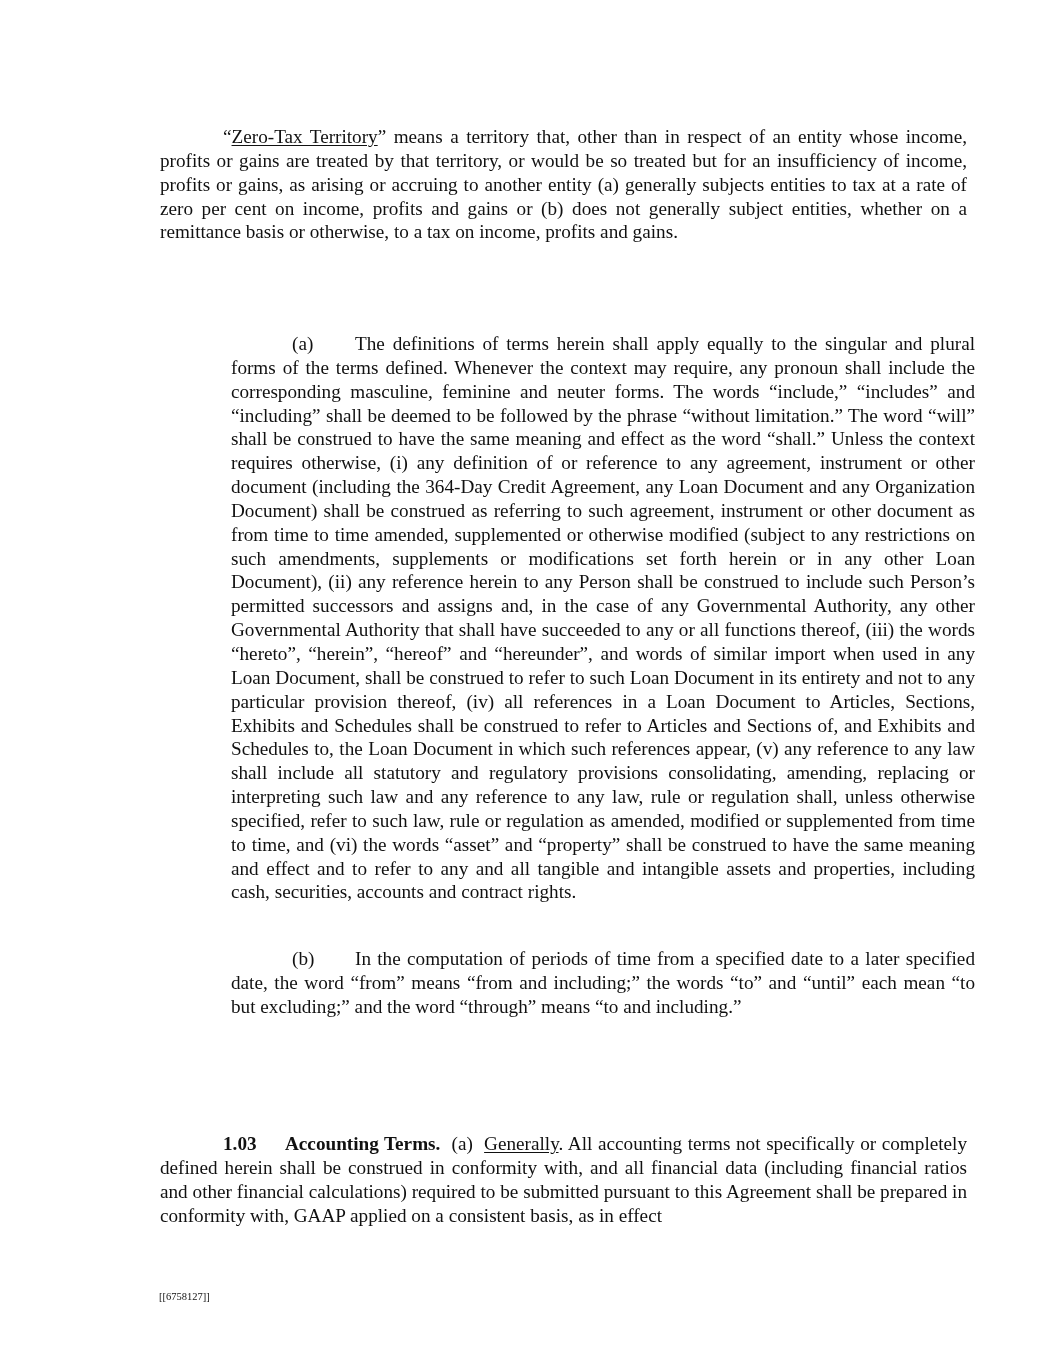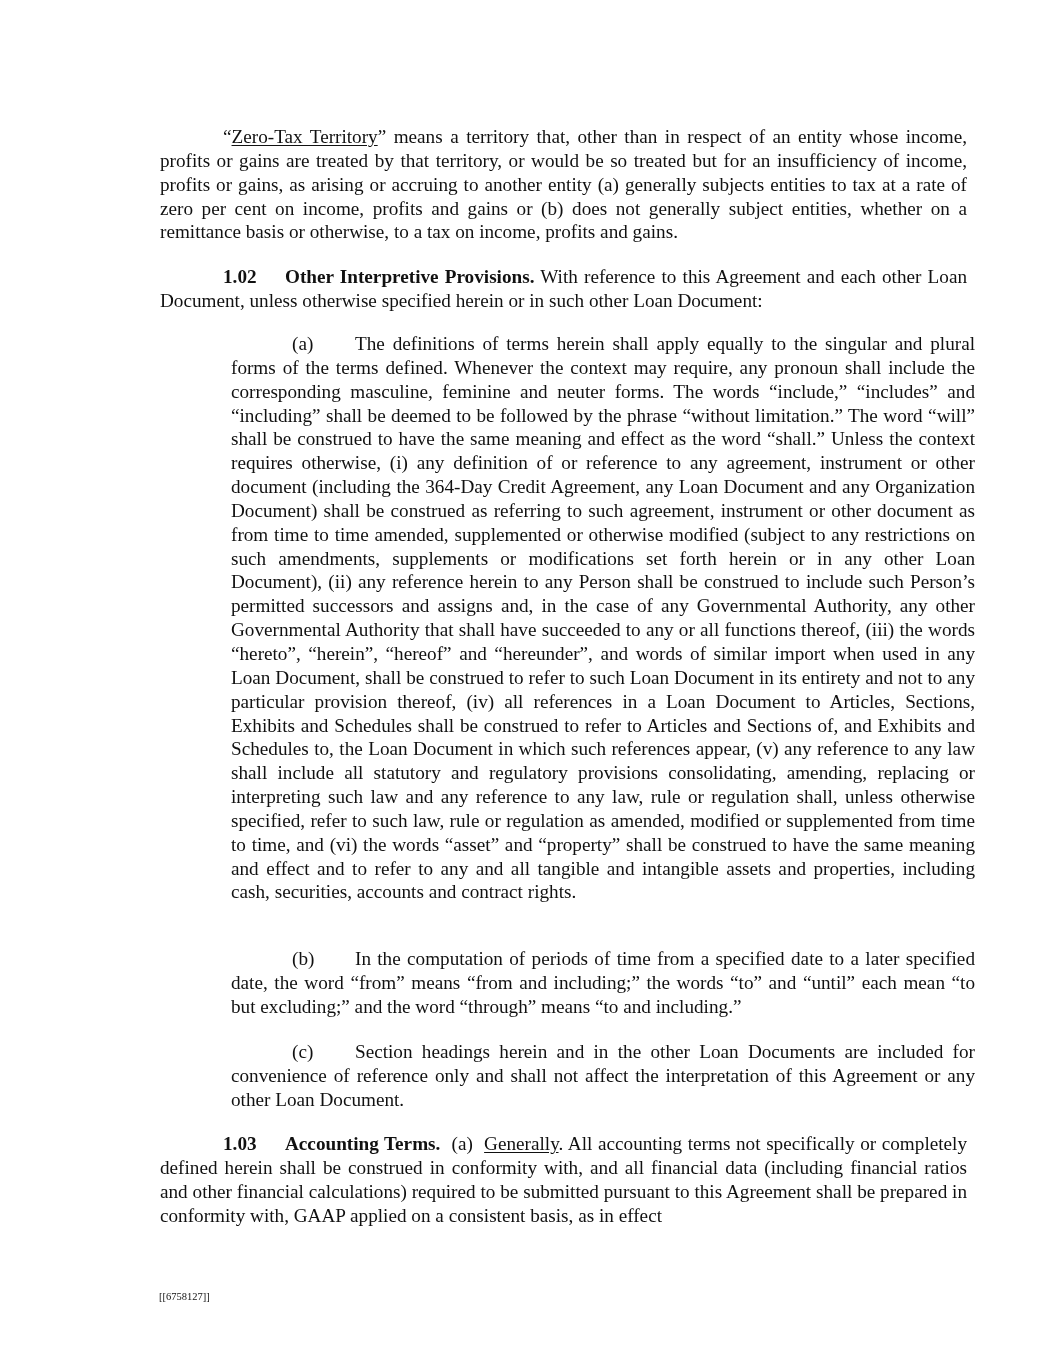--- a/index.html
+++ b/index.html
@@ -31,24 +31,22 @@
     position: absolute; left: 123px; top: 1291px; font-size: 10.5px;
   }
 </style>
 </head>
 <body>
 
 <div class="page">
 
   <p class="para indent-1" style="top:125px;"><span>“</span><span class="u">Zero-Tax Territory</span><span>”</span><span> means a territory that, other than in respect of an entity whose income, profits or gains are treated by that territory, or would be so treated but for an insufficiency of income, profits or gains, as arising or accruing to another entity (a) generally subjects entities to tax at a rate of zero per cent on income, profits and gains or (b) does not generally subject entities, whether on a remittance basis or otherwise, to a tax on income, profits and gains.</span></p>
 
-  <p class="para indent-1" style="top:265px;"><span class="b tab-head">1.02</span><span class="b">Other Interpretive Provisions.</span><span>  With reference to this Agreement and each other Loan Document, unless otherwise specified herein or in such other Loan Document:</span></p>
 
   <p class="para sub indent-sub" style="top:332px;"><span class="tab-num">(a)</span><span>The definitions of terms herein shall apply equally to the singular and plural forms of the terms defined.  Whenever the context may require, any pronoun shall include the corresponding masculine, feminine and neuter forms.  The words “include,” “includes” and “including” shall be deemed to be followed by the phrase “without limitation.”  The word “will” shall be construed to have the same meaning and effect as the word “shall.” Unless the context requires otherwise, (i) any definition of or reference to any agreement, instrument or other document (including the 364-Day Credit Agreement, any Loan Document and any Organization Document) shall be construed as referring to such agreement, instrument or other document as from time to time amended, supplemented or otherwise modified (subject to any restrictions on such amendments, supplements or modifications set forth herein or in any other Loan Document), (ii) any reference herein to any Person shall be construed to include such Person’s permitted successors and assigns and, in the case of any Governmental Authority, any other Governmental Authority that shall have succeeded to any or all functions thereof, (iii) the words “hereto”, “herein”, “hereof” and “hereunder”, and words of similar import when used in any Loan Document, shall be construed to refer to such Loan Document in its entirety and not to any particular provision thereof, (iv) all references in a Loan Document to Articles, Sections, Exhibits and Schedules shall be construed to refer to Articles and Sections of, and Exhibits and Schedules to, the Loan Document in which such references appear, (v) any reference to any law shall include all statutory and regulatory provisions consolidating, amending, replacing or interpreting such law and any reference to any law, rule or regulation shall, unless otherwise specified, refer to such law, rule or regulation as amended, modified or supplemented from time to time, and (vi) the words “asset” and “property” shall be construed to have the same meaning and effect and to refer to any and all tangible and intangible assets and properties, including cash, securities, accounts and contract rights.</span></p>
 
   <p class="para sub indent-sub" style="top:947px;font-family:Liberation Serif, serif;"><span class="tab-num">(b)</span><span>In the computation of periods of time from a specified date to a later specified date, the word “from” means “from and including;” the words “to” and “until” each mean “to but excluding;” and the word “through” means “to and including.”</span></p>
 
-  <p class="para sub indent-sub" style="top:1040px;"><span class="tab-num">(c)</span><span>Section headings herein and in the other Loan Documents are included for convenience of reference only and shall not affect the interpretation of this Agreement or any other Loan Document.</span></p>
 
   <p class="para indent-1" style="top:1132px;"><span class="b tab-head">1.03</span><span class="b">Accounting Terms.</span><span style="white-space:pre">  (a)  </span><span class="u">Generally</span><span>.  All accounting terms not specifically or completely defined herein shall be construed in conformity with, and all financial data (including financial ratios and other financial calculations) required to be submitted pursuant to this Agreement shall be prepared in conformity with, GAAP applied on a consistent basis, as in effect</span></p>
 
   <div class="footer-code">[[6758127]]</div>
 </div>
 
 </body></html>

